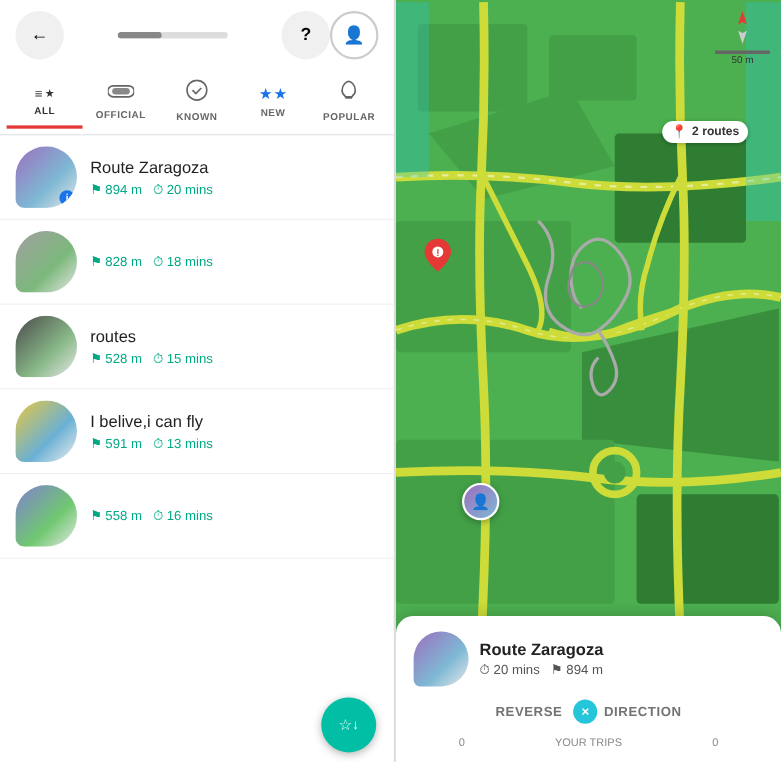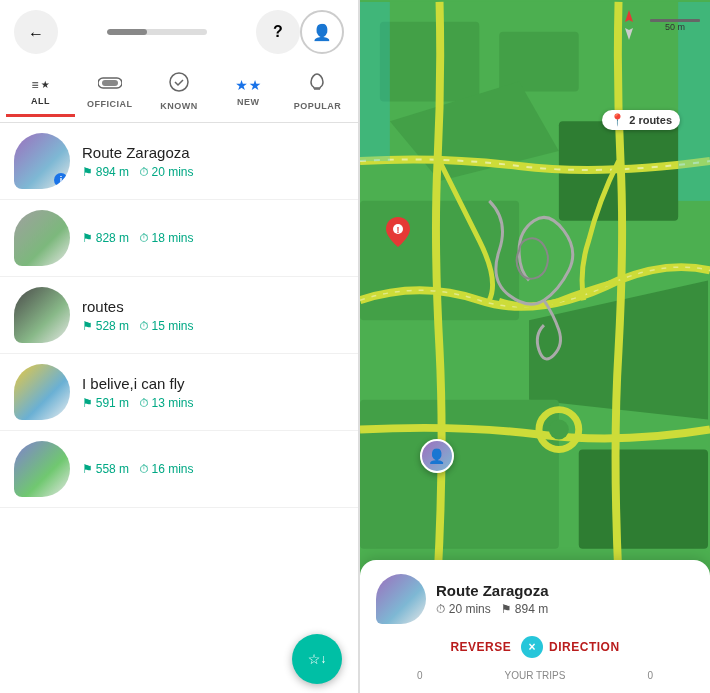--- a/index.html
+++ b/index.html
@@ -196,21 +196,21 @@
       width: 100%;
       height: 100%;
     }
 
     
     .map-top-right {
       position: absolute;
       top: 10px;
       right: 10px;
       display: flex;
-      flex-direction: row;
+      flex-direction: column;
       align-items: center;
       gap: 6px;
     }
     .map-compass {
       width: 30px;
       height: 30px;
       display: flex;
       align-items: center;
       justify-content: center;
       font-size: 18px;
@@ -335,21 +335,21 @@
     .reverse-row {
       display: flex;
       align-items: center;
       justify-content: center;
       gap: 6px;
       margin-bottom: 6px;
     }
     .reverse-label {
       font-size: 12px;
       font-weight: 700;
-      color: #b91c1c;
+      color: #737373;
       letter-spacing: 0.5px;
       text-transform: uppercase;
     }
     .close-circle {
       width: 22px;
       height: 22px;
       border-radius: 50%;
       background: #26c6da;
       display: flex;
       align-items: center;

